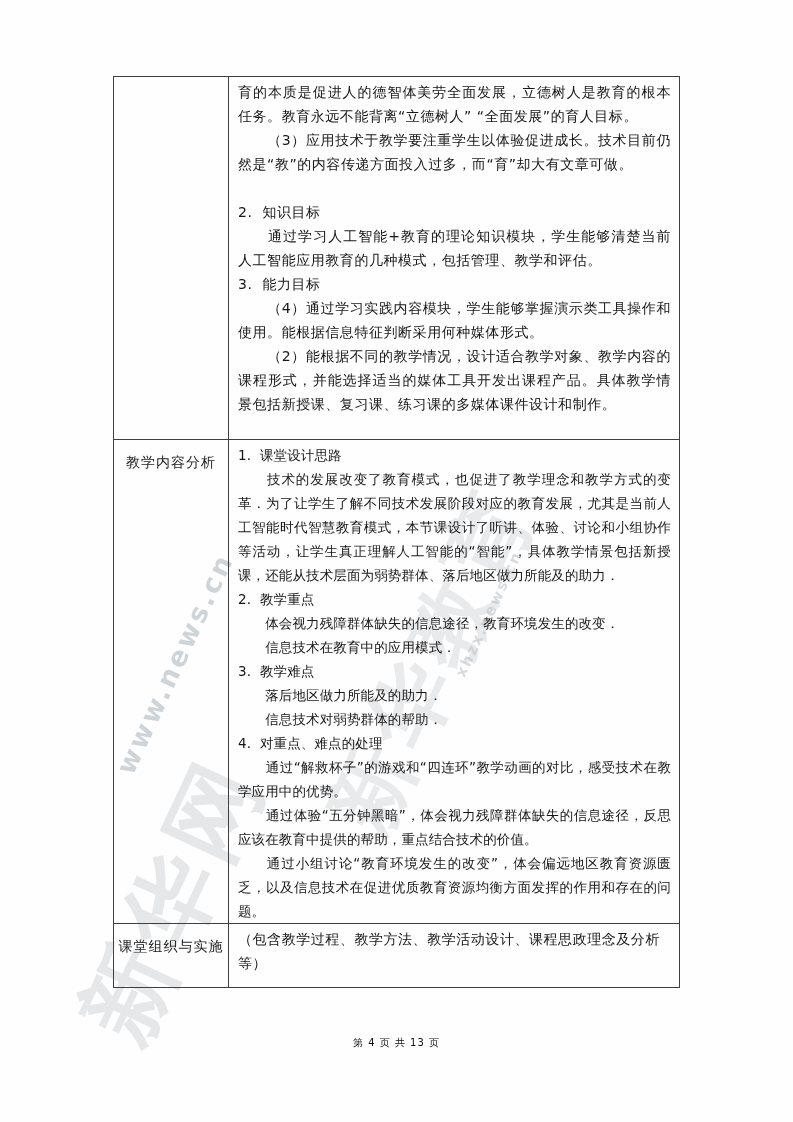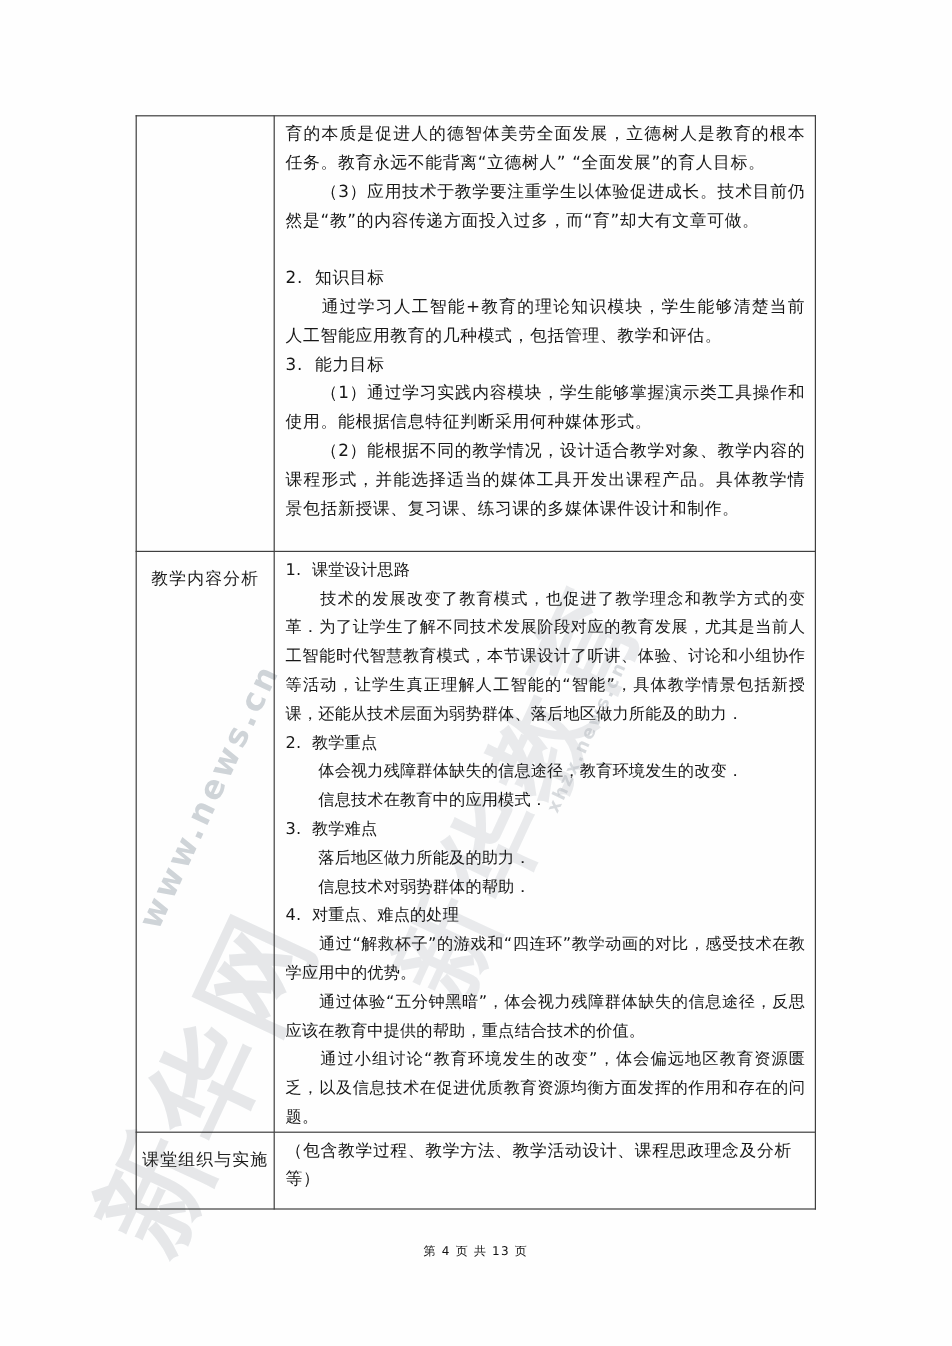--- a/index.html
+++ b/index.html
@@ -26,21 +26,21 @@
     white-space: nowrap;
     user-select: none;
   }
   .wm-url   { left: 138px; top: 748px; font-size: 27px; letter-spacing: 3px; opacity: .55; transform: rotate(-65deg); color:#a9b2ba; }
   .wm-brand1{ left: 166px; top: 938px; font-size: 92px; letter-spacing: 8px; opacity: .32; transform: rotate(-65deg); }
   .wm-brand2{ left: 406px; top: 738px; font-size: 84px; letter-spacing: 8px; opacity: .28; transform: rotate(-65deg); }
   .wm-sub   { left: 468px; top: 662px; font-size: 15px; letter-spacing: 2px; opacity: .5;  transform: rotate(-65deg); }
 
   
   .doc-table {
-    position: absolute; left: 113px; top: 96px; z-index: 2;
+    position: absolute; left: 113px; top: 76px; z-index: 2;
     width: 567px;
     border-collapse: collapse;
     table-layout: fixed;
     background: transparent;
   }
   .doc-table td { border: 1.5px solid #3f3f3f; vertical-align: top; }
   .col-label   { width: 115px; }
   .row-goals          { height: 363px; }
   .row-analysis       { height: 481px; margin-top: 13px; }
   .row-implementation { height: 64px; margin-left: 28px; }
@@ -96,21 +96,21 @@
     <tbody>
       <tr class="row-goals">
         <td class="label-cell"></td>
         <td class="content-cell">
             <p class="para">育的本质是促进人的德智体美劳全面发展，立德树人是教育的根本任务。教育永远不能背离“立德树人” “全面发展”的育人目标。</p>
             <p class="para">　　（3）应用技术于教学要注重学生以体验促进成长。技术目前仍然是“教”的内容传递方面投入过多，而“育”却大有文章可做。</p>
             <p class="para blank"></p>
             <p class="para">2.  知识目标</p>
             <p class="para">　　通过学习人工智能+教育的理论知识模块，学生能够清楚当前人工智能应用教育的几种模式，包括管理、教学和评估。</p>
             <p class="para">3.  能力目标</p>
-            <p class="para">　　（1）通过学习实践内容模块，学生能够掌握演示类工具操作和使用。能根据信息特征判断采用何种媒体形式。</p>
+            <p class="para">　　（4）通过学习实践内容模块，学生能够掌握演示类工具操作和使用。能根据信息特征判断采用何种媒体形式。</p>
             <p class="para">　　（2）能根据不同的教学情况，设计适合教学对象、教学内容的课程形式，并能选择适当的媒体工具开发出课程产品。具体教学情景包括新授课、复习课、练习课的多媒体课件设计和制作。</p>
           </td>
       </tr>
       <tr class="row-analysis">
         <td class="label-cell">教学内容分析</td>
         <td class="content-cell small">
             <p class="para">1.  课堂设计思路</p>
             <p class="para">　　技术的发展改变了教育模式，也促进了教学理念和教学方式的变革．为了让学生了解不同技术发展阶段对应的教育发展，尤其是当前人工智能时代智慧教育模式，本节课设计了听讲、体验、讨论和小组协作等活动，让学生真正理解人工智能的“智能”，具体教学情景包括新授课，还能从技术层面为弱势群体、落后地区做力所能及的助力．</p>
             <p class="para">2.  教学重点</p>
             <p class="para">　　体会视力残障群体缺失的信息途径，教育环境发生的改变．</p>

